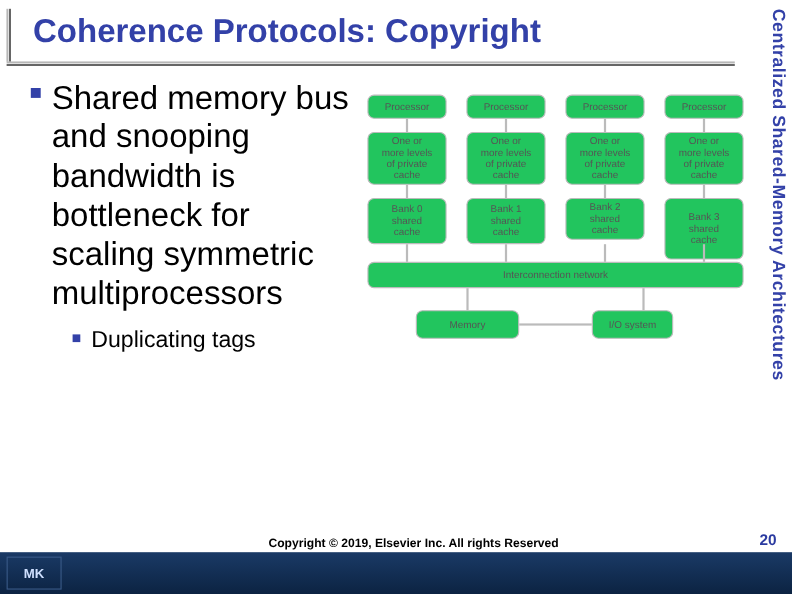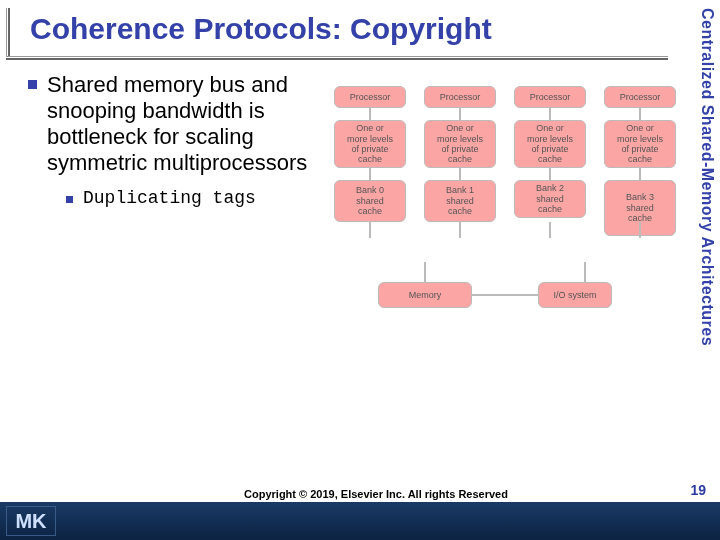--- a/index.html
+++ b/index.html
@@ -23,47 +23,47 @@
   .side-label {
     position: absolute; top: 8px; right: 4px;
     writing-mode: vertical-rl; font-size: 16px; font-weight: bold;
     color: #3341a8; letter-spacing: 0.5px;
   }
   .content {
     position: absolute; top: 72px; left: 28px; width: 290px;
     color: #000;
   }
   .lvl1 { display: flex; gap: 10px; margin-bottom: 12px; }
-  .lvl1-text { font-size: 22px; line-height: 1.18; }
+  .lvl1-text { font-size: 30px; line-height: 1.18; }
   .sub { margin-left: 38px; }
   .lvl2 { display: flex; gap: 10px; margin-bottom: 2px; }
-  .lvl2-text { font-size: 18px; line-height: 1.22; font-family: Liberation Mono, monospace; }
+  .lvl2-text { font-size: 21px; line-height: 1.22; }
   .sq { width: 9px; height: 9px; background: #3341a8; flex: 0 0 9px; margin-top: 8px; }
   .sq-sm { width: 7px; height: 7px; background: #3341a8; flex: 0 0 7px; margin-top: 8px; }
 
   .diagram {
     position: absolute; top: 80px; left: 328px; width: 362px; height: 320px;
     font-size: 9px; color: #555;
   }
   .dbox {
     position: absolute; border: 1px solid #bbb; border-radius: 6px;
-    background: #fca5a5; display: flex; align-items: center; justify-content: center;
+    background: #22c55e; display: flex; align-items: center; justify-content: center;
     text-align: center; line-height: 1.15; padding: 2px;
   }
   .dline { position: absolute; background: #bbb; }
 
   .footer {
     position: absolute; bottom: 0; left: 0; width: 720px; height: 38px;
     background: linear-gradient(#1a3a66, #0c2342);
     display: flex; align-items: center;
   }
   .logo {
     width: 50px; height: 30px; margin-left: 6px;
     display: flex; align-items: center; justify-content: center;
-    color: #cfe0ff; font-size: 20px; font-weight: bold;
+    color: #cfe0ff; font-size: 12px; font-weight: bold;
     border: 1px solid #3a5a88;
   }
   .copyright {
     position: absolute; bottom: 40px; left: 16px; width: 720px;
     text-align: center; font-size: 11px; font-weight: bold; color: #000;
   }
   .pagenum {
     position: absolute; right: 14px; bottom: 42px;
     color: #2a3aa0; font-size: 14px; font-weight: bold;
   }
@@ -134,27 +134,28 @@
 cache</div>
   <div class="dbox" style="left:276px;top:100px;width:72px;height:56px;white-space:pre-line">Bank 3
 shared
 cache</div>
 
   <div class="dline" style="left:41px;top:142px;width:2px;height:16px"></div>
   <div class="dline" style="left:131px;top:142px;width:2px;height:16px"></div>
   <div class="dline" style="left:221px;top:142px;width:2px;height:16px"></div>
   <div class="dline" style="left:311px;top:142px;width:2px;height:16px"></div>
 
+  <div class="dbox" style="left:6px;top:158px;width:342px;height:24px">Interconnection network</div>
 
   <div class="dline" style="left:96px;top:182px;width:2px;height:20px"></div>
   <div class="dline" style="left:256px;top:182px;width:2px;height:20px"></div>
 
   <div class="dbox" style="left:50px;top:202px;width:94px;height:26px">Memory</div>
   <div class="dbox" style="left:210px;top:202px;width:74px;height:26px">I/O system</div>
   <div class="dline" style="left:144px;top:214px;width:66px;height:2px"></div>
 </div>
 
 <div class="copyright">Copyright © 2019, Elsevier Inc. All rights Reserved</div>
-<div class="pagenum">19</div>
+<div class="pagenum">20</div>
 
 <div class="footer">
   <div class="logo">MK</div>
 </div>
 
 </body></html>

